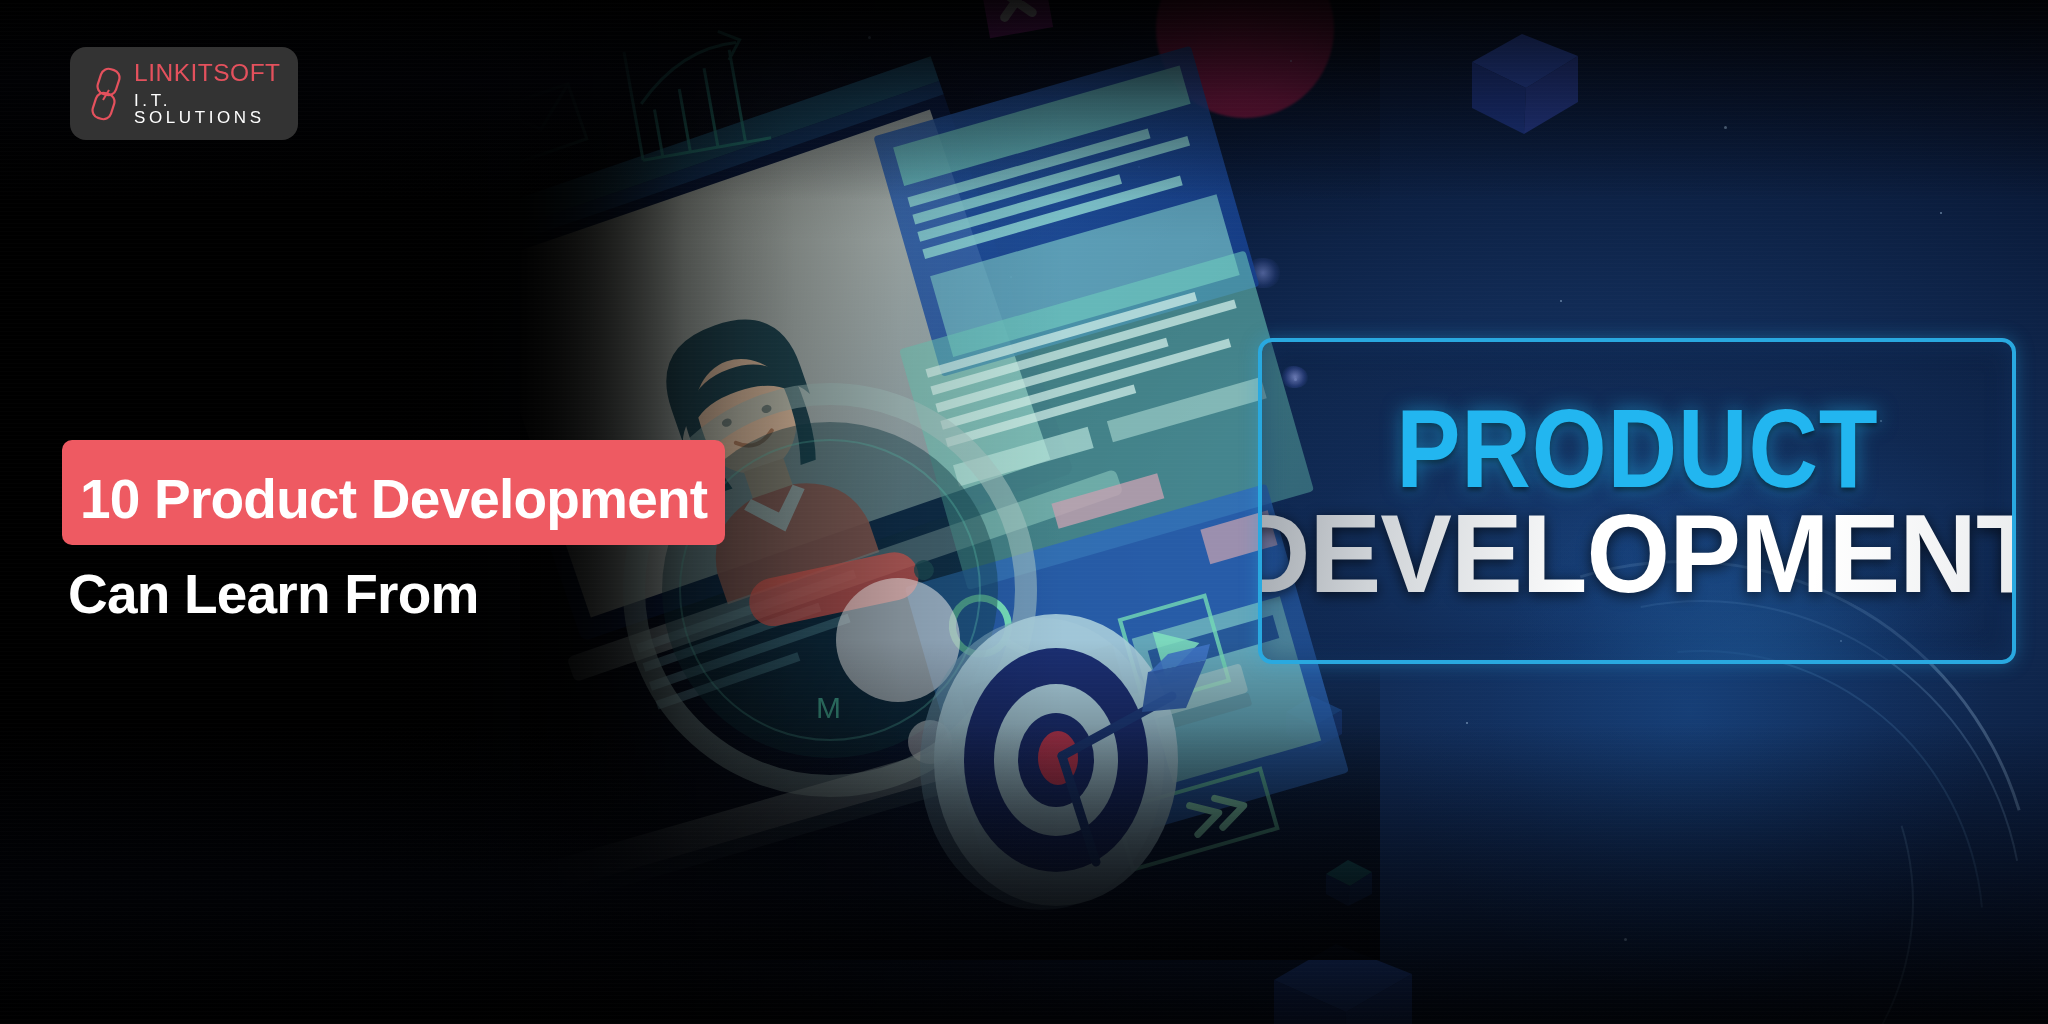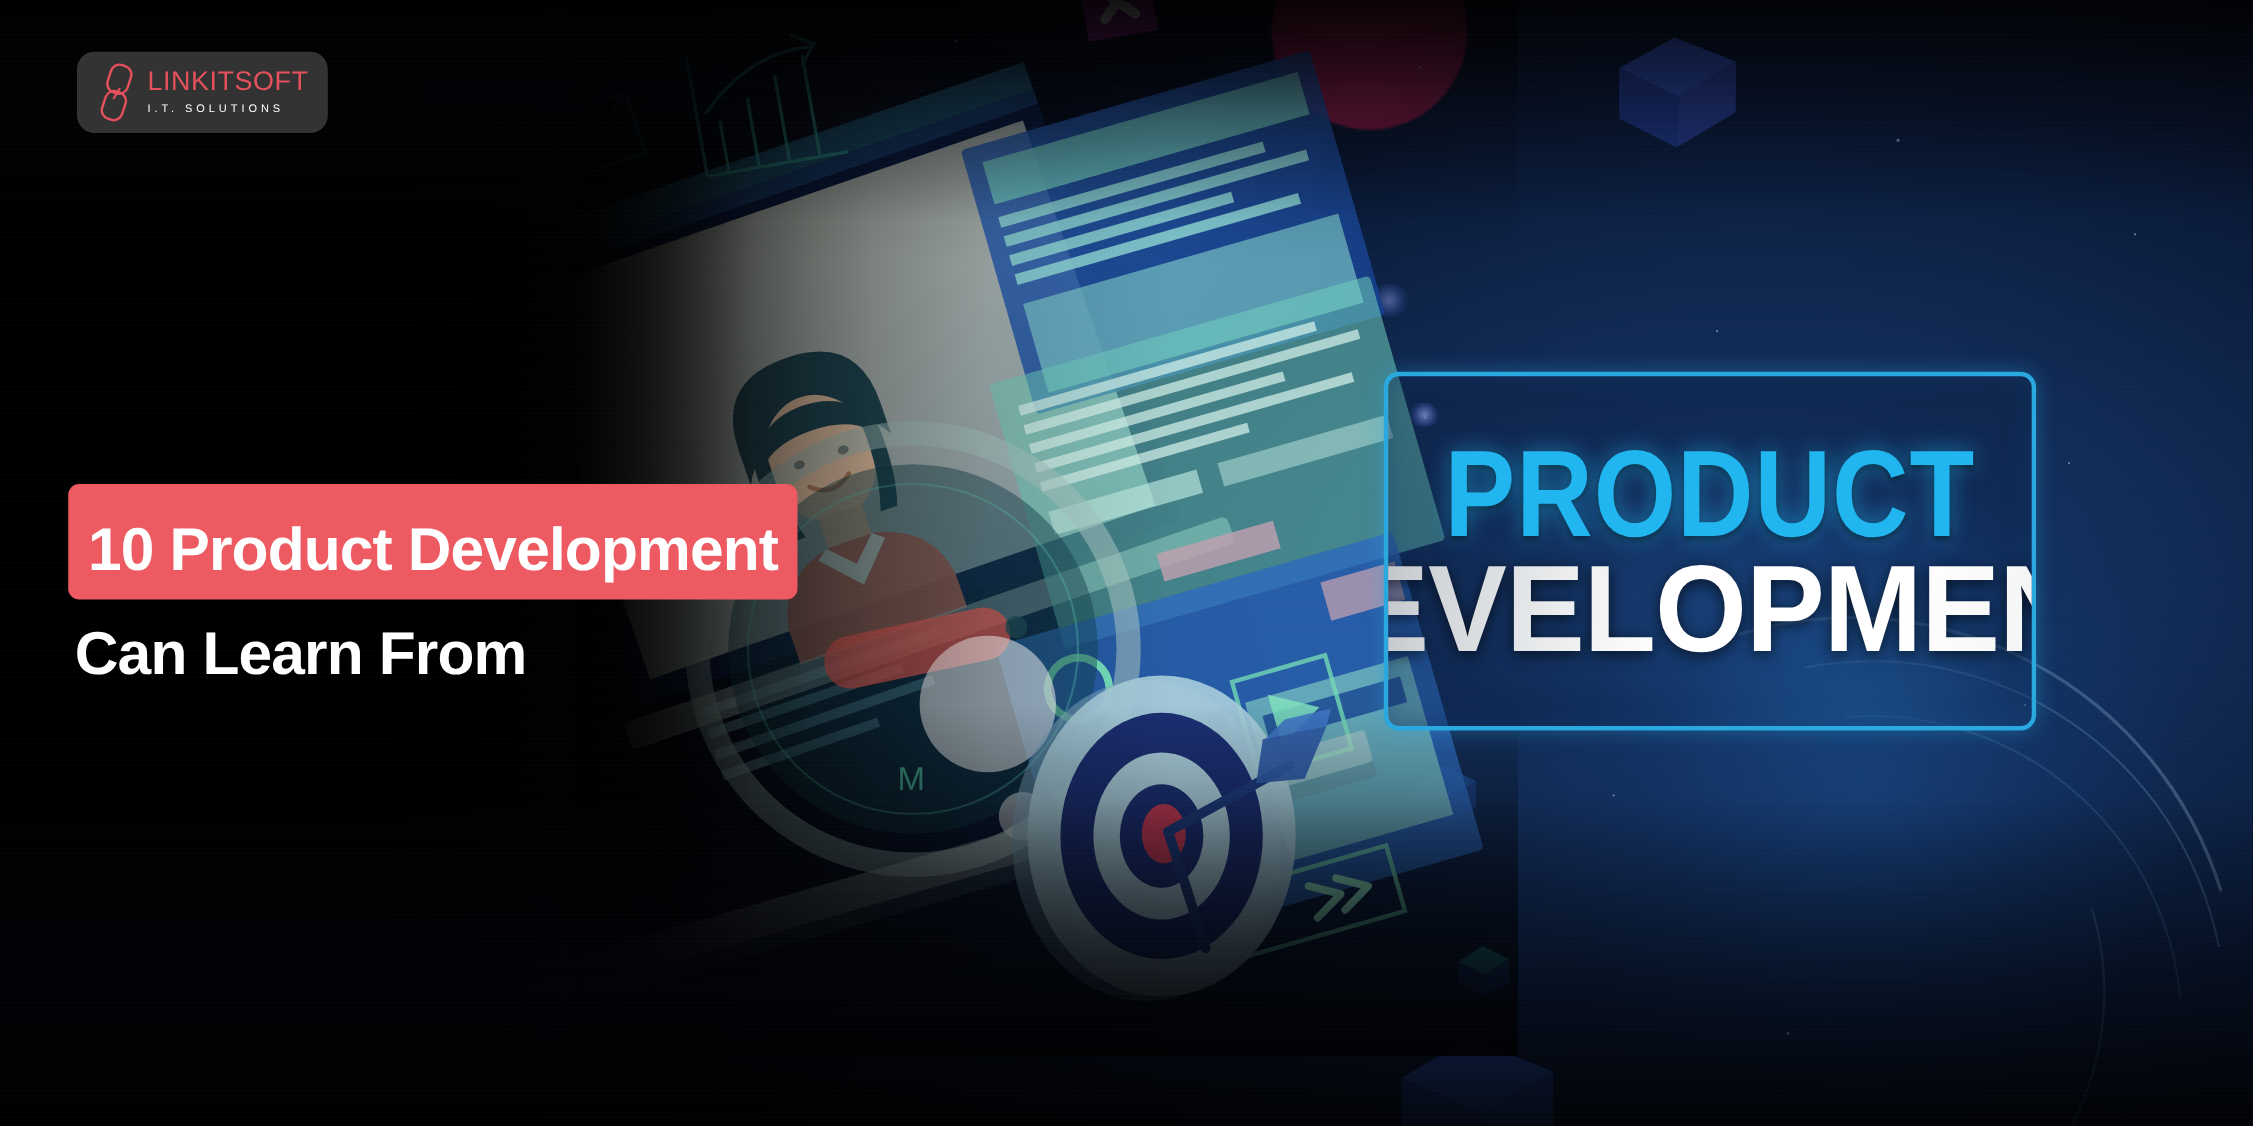--- a/index.html
+++ b/index.html
@@ -108,42 +108,42 @@
     pointer-events: none;
     background:
       linear-gradient(90deg, rgba(0,0,0,0.95) 0%, rgba(0,0,0,0.55) 9%, rgba(0,0,0,0.12) 19%, rgba(0,0,0,0) 32%),
       linear-gradient(180deg, rgba(0,0,0,0.80) 0%, rgba(0,0,0,0.18) 14%, rgba(0,0,0,0) 28%, rgba(0,0,0,0) 68%, rgba(0,0,0,0.55) 86%, rgba(0,0,0,0.92) 100%);
   }
 
   
   #logo-card {
     position: absolute;
     left: 70px; top: 47px;
-    width: 228px; height: 74px;
+    width: 228px; height: 93px;
     background: #333333;
     border-radius: 16px;
     display: flex;
     align-items: center;
     gap: 10px;
     padding-left: 20px;
     box-sizing: border-box;
   }
   #logo-mark { width: 34px; height: 54px; flex: 0 0 auto; }
   #logo-mark svg { display: block; }
   .logo-text { display: flex; flex-direction: column; justify-content: center; line-height: 1; }
   .logo-word {
     color: #e4515d;
     font-size: 24.5px;
     font-weight: 400;
     letter-spacing: 0.5px;
     font-family: "Liberation Sans", sans-serif;
   }
   .logo-sub {
     color: #ffffff;
-    font-size: 10px;
+    font-size: 17px;
     font-weight: 400;
     letter-spacing: 3.6px;
     margin-top: 7px;
     font-family: "Liberation Sans", sans-serif;
   }
 
   
   #headline {
     position: absolute;
     left: 66px; top: 440px;
@@ -167,21 +167,21 @@
     margin-left: -4px;
   }
   .hl-row { margin-bottom: 0; }
   .hl-row-2 { margin-top: 42px; padding-left: 2px; }
   .hl-row-3 { margin-top: 22px; padding-left: 2px; }
 
   
   #pd-callout {
     position: absolute;
     left: 1258px; top: 338px;
-    width: 593px; height: 326px;
+    width: 758px; height: 326px;
     border: 4px solid #29a9e0;
     border-radius: 14px;
     box-sizing: border-box;
     box-shadow: 0 0 18px rgba(41,169,224,0.35), inset 0 0 26px rgba(20,60,110,0.45);
     background:
       radial-gradient(ellipse 90% 80% at 55% 65%, rgba(24,70,130,0.42) 0%, rgba(10,30,66,0.30) 55%, rgba(5,14,34,0.18) 100%);
     overflow: hidden;
     display: flex;
     flex-direction: column;
     align-items: center;

